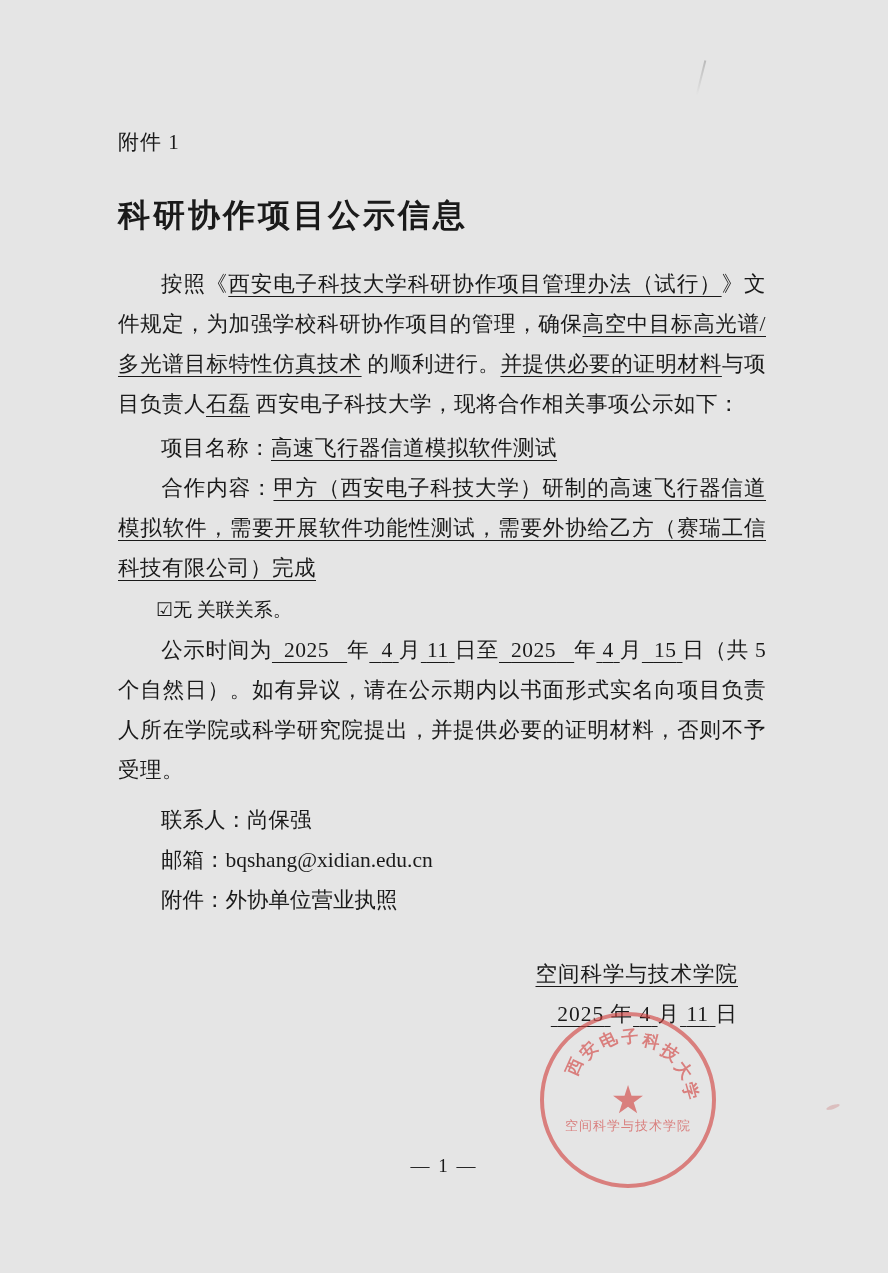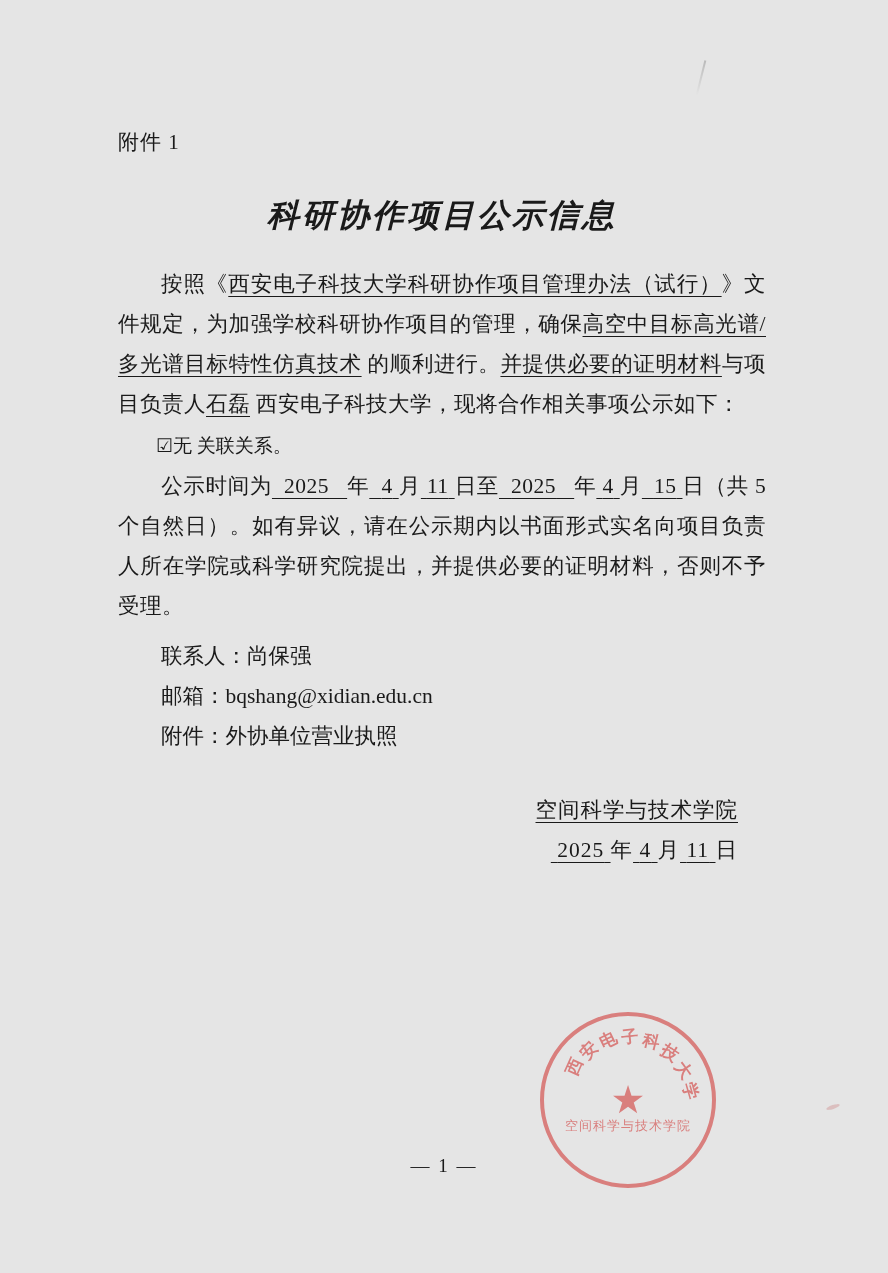--- a/index.html
+++ b/index.html
@@ -23,26 +23,25 @@
     top: 0;
     width: 648px;
   }
   .attach-label {
     margin-top: 128px;
     font-size: 21px;
     letter-spacing: 1px;
   }
   .doc-title {
     margin-top: 38px;
-    text-align: center;
+    text-align: left;
     font-size: 32px;
     font-weight: bold;
     letter-spacing: 3px;
     font-family: "Liberation Serif", "DejaVu Serif", serif;
-    font-style: italic;
   }
   .para {
     margin-top: 26px;
     font-size: 21.5px;
     line-height: 40px;
     text-align: justify;
     letter-spacing: 0.5px;
   }
   .indent { text-indent: 2em; }
   .u {
@@ -168,21 +167,23 @@
   <div class="pen-mark"></div>
 
   <div class="content">
 
     <div class="attach-label">附件 1</div>
 
     <div class="doc-title">科研协作项目公示信息</div>
 
     <div class="para indent"><span>按照《</span><span class="u">西安电子科技大学科研协作项目管理办法（试行）</span><span>》文件规定，为加强学校科研协作项目的管理，确保</span><span class="u">高空中目标高光谱/多光谱目标特性仿真技术</span><span> 的顺利进行。</span><span class="u">并提供必要的证明材料</span><span>与项目负责人</span><span class="u">石磊</span><span> 西安电子科技大学，现将合作相关事项公示如下：</span></div>
 
-
+    <div class="field-line indent"><span>项目名称：</span><span class="u">高速飞行器信道模拟软件测试</span></div>
+
+    <div class="blk"><span style="display:inline-block;width:2em;"></span><span>合作内容：</span><span class="u">甲方（西安电子科技大学）研制的高速飞行器信道模拟软件，需要开展软件功能性测试，需要外协给乙方（赛瑞工信科技有限公司）完成</span></div>
 
 
     <div class="checkbox-line indent"><span>☑</span><span>无  关联关系。</span></div>
 
     <div class="blk"><span style="display:inline-block;width:2em;"></span><span>公示时间为</span><span class="u">&nbsp;&nbsp;<span>2025</span>&nbsp;&nbsp;&nbsp;</span><span>年</span><span class="u">&nbsp;&nbsp;<span>4</span>&nbsp;</span><span>月</span><span class="u">&nbsp;<span>11</span>&nbsp;</span><span>日</span><span>至</span><span class="u">&nbsp;&nbsp;<span>2025</span>&nbsp;&nbsp;&nbsp;</span><span>年</span><span class="u">&nbsp;<span>4</span>&nbsp;</span><span>月</span><span class="u">&nbsp;&nbsp;<span>15</span>&nbsp;</span><span>日</span><span>（共 5 个自然日）。如有异议，请在公示期内以书面形式实名向项目负责人所在学院或科学研究院提出，并提供必要的证明材料，否则不予受理。</span></div>
 
     <div class="contact-block">
       <div class="contact-line"><span>联系人：</span><span>尚保强</span></div>
       <div class="contact-line"><span>邮箱：</span><span class="mono-mail">bqshang@xidian.edu.cn</span></div>
       <div class="contact-line"><span>附件：</span><span>外协单位营业执照</span></div>

